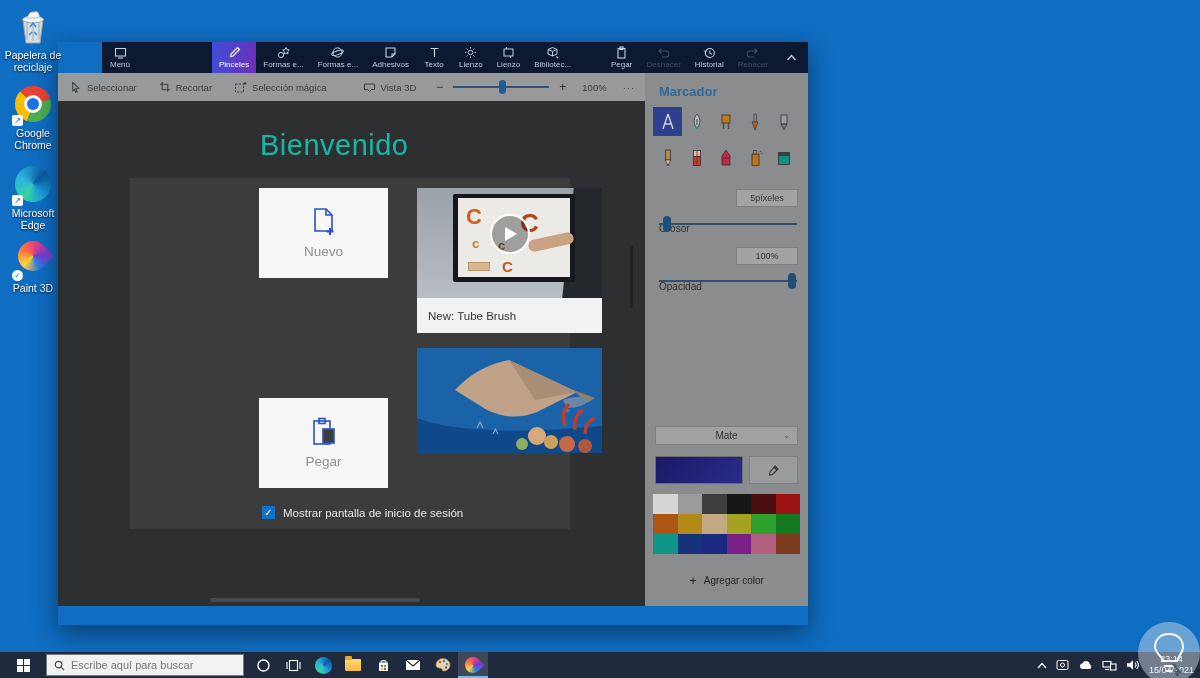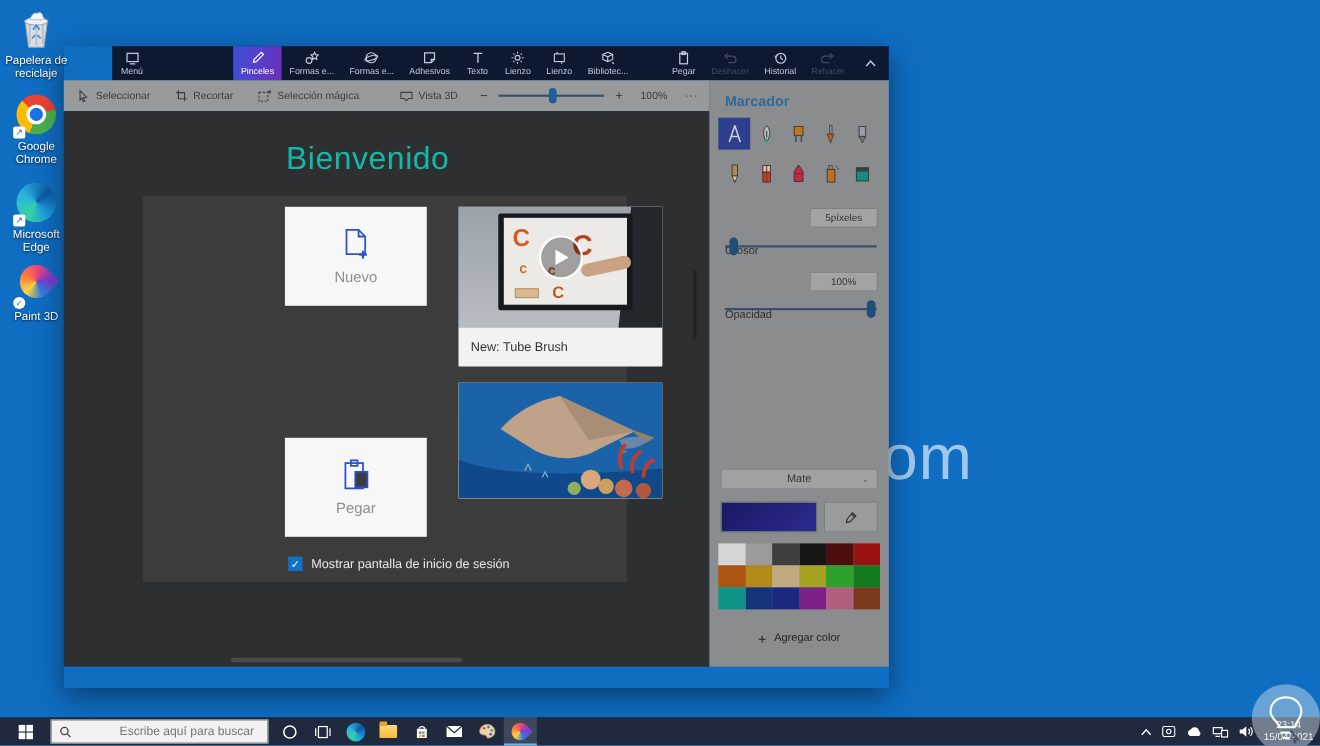--- a/index.html
+++ b/index.html
@@ -107,21 +107,21 @@
 
   
   .taskbar { position:absolute; left:0; bottom:0; width:1200px; height:26px; background:#1f2a3e; display:flex;
              align-items:center; z-index:50; color:#fff; }
   .tb-start { width:46px; height:26px; display:flex; align-items:center; justify-content:center; cursor:pointer; }
   .winlogo { display:grid; grid-template-columns:6px 6px; grid-template-rows:6px 6px; gap:1px; }
   .winlogo i { background:#fff; }
   .tb-search { width:198px; height:22px; background:#f2f2f2; border:1px solid #7a7a7a; display:flex; align-items:center;
                gap:6px; padding-left:7px; }
   .tb-search input { border:none; outline:none; background:transparent; font-size:11px; color:#333; width:160px;
-                     font-family:"Liberation Sans",sans-serif;text-align:right; }
+                     font-family:"Liberation Sans",sans-serif; }
   .tapp { width:30px; height:26px; display:flex; align-items:center; justify-content:center; cursor:pointer; position:relative; }
   .tapp.active { background:rgba(255,255,255,.14); box-shadow:inset 0 -2px 0 #76b9ed; }
   .folder { position:relative; width:16px; height:12px; background:linear-gradient(#ffd976,#f5b93c); border-radius:1px; }
   .folder:before { content:""; position:absolute; left:0; top:-3px; width:7px; height:4px; background:#e8a62c; border-radius:1px 1px 0 0; }
   .tray { margin-left:auto; display:flex; align-items:center; gap:9px; padding-right:6px; }
   .clockblk { text-align:center; font-size:9px; line-height:1.25; color:#fff; cursor:pointer; }
   .mini { width:17px; height:17px; }
   .e-mini { width:17px; height:17px; border-radius:50%;
     background:conic-gradient(from 210deg, #35d2a2, #2bb3e0 25%, #0c59a4 55%, #1b9de0 80%, #35d2a2); }
   .d-mini { width:16px; height:16px; border-radius:50% 0 50% 50%; transform:rotate(45deg);
@@ -162,21 +162,20 @@
   </div>
 
   <div class="dicon" style="left:0;top:238px">
     <div class="art">
       <div class="p3d-drop"></div>
       <div class="badge badge-round">✓</div>
     </div>
     <div class="lbl">Paint 3D</div>
   </div>
 
-  <div class="wm-text">om</div>
 
   <div id="win">
 
 
     <div class="ribbon">
       <div class="rtab menu-tab">
         <span>
           <svg width="13" height="13" viewBox="0 0 13 13" fill="none" stroke="#c6cfdd" stroke-width="1.1">
             <rect x="1.5" y="2.5" width="10" height="7.5"></rect>
               <path d="M4 12 H9"></path>

